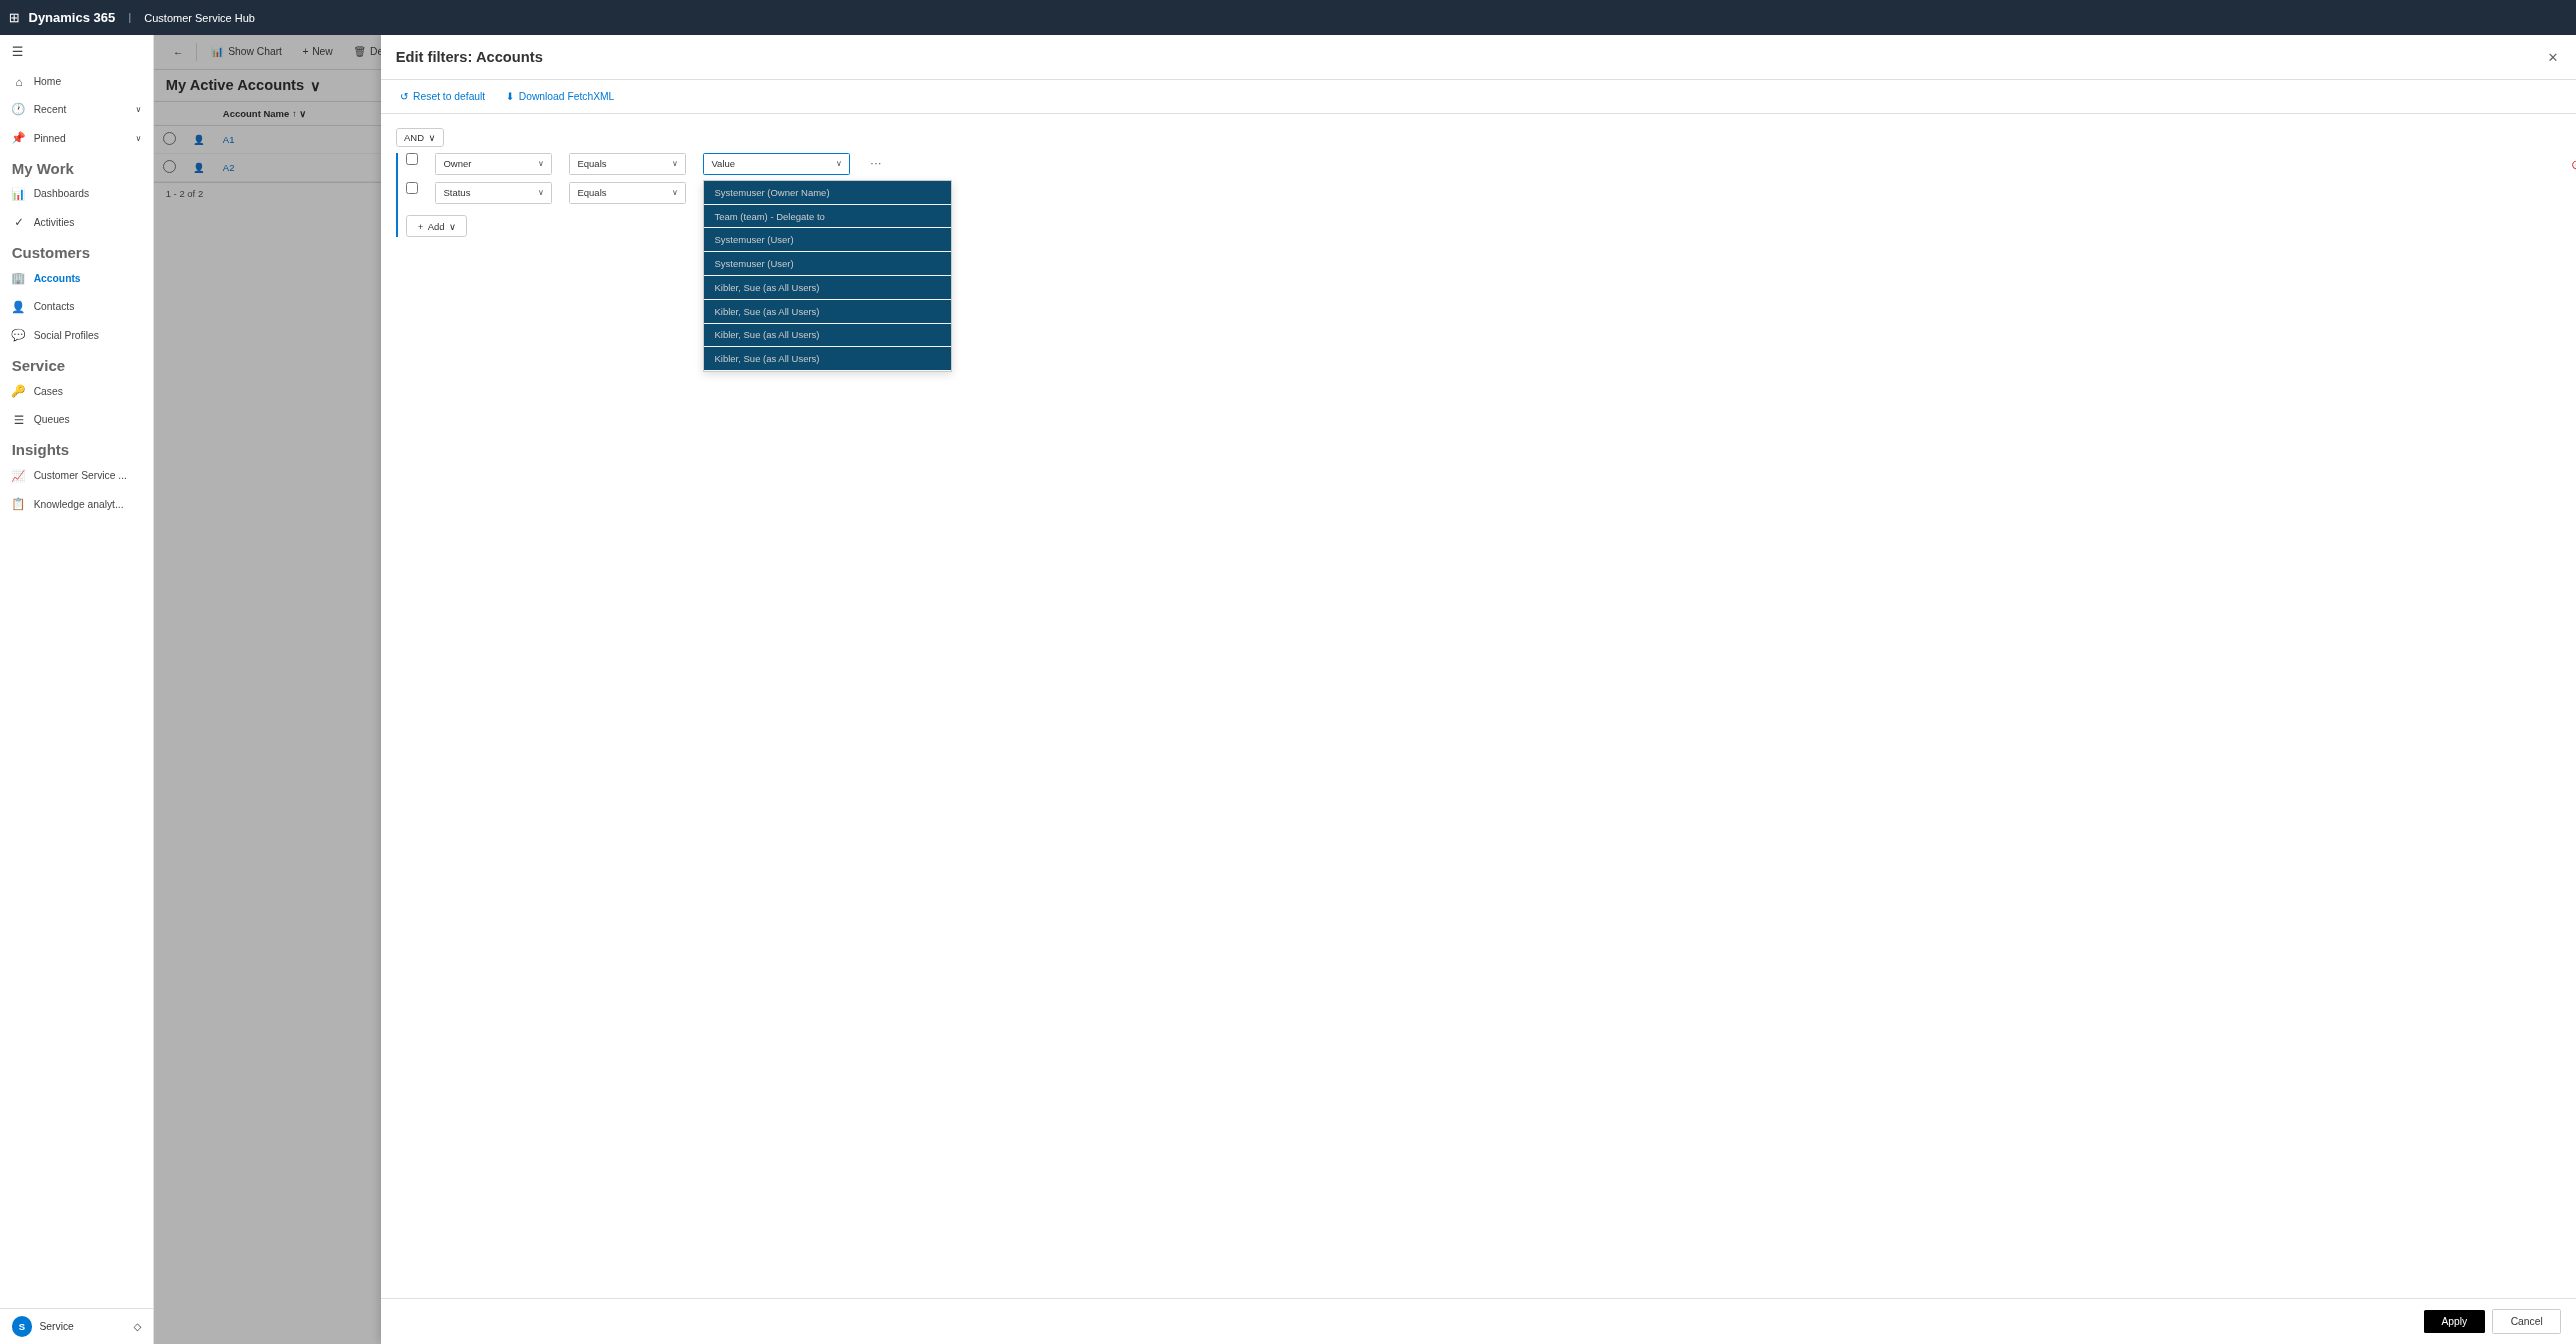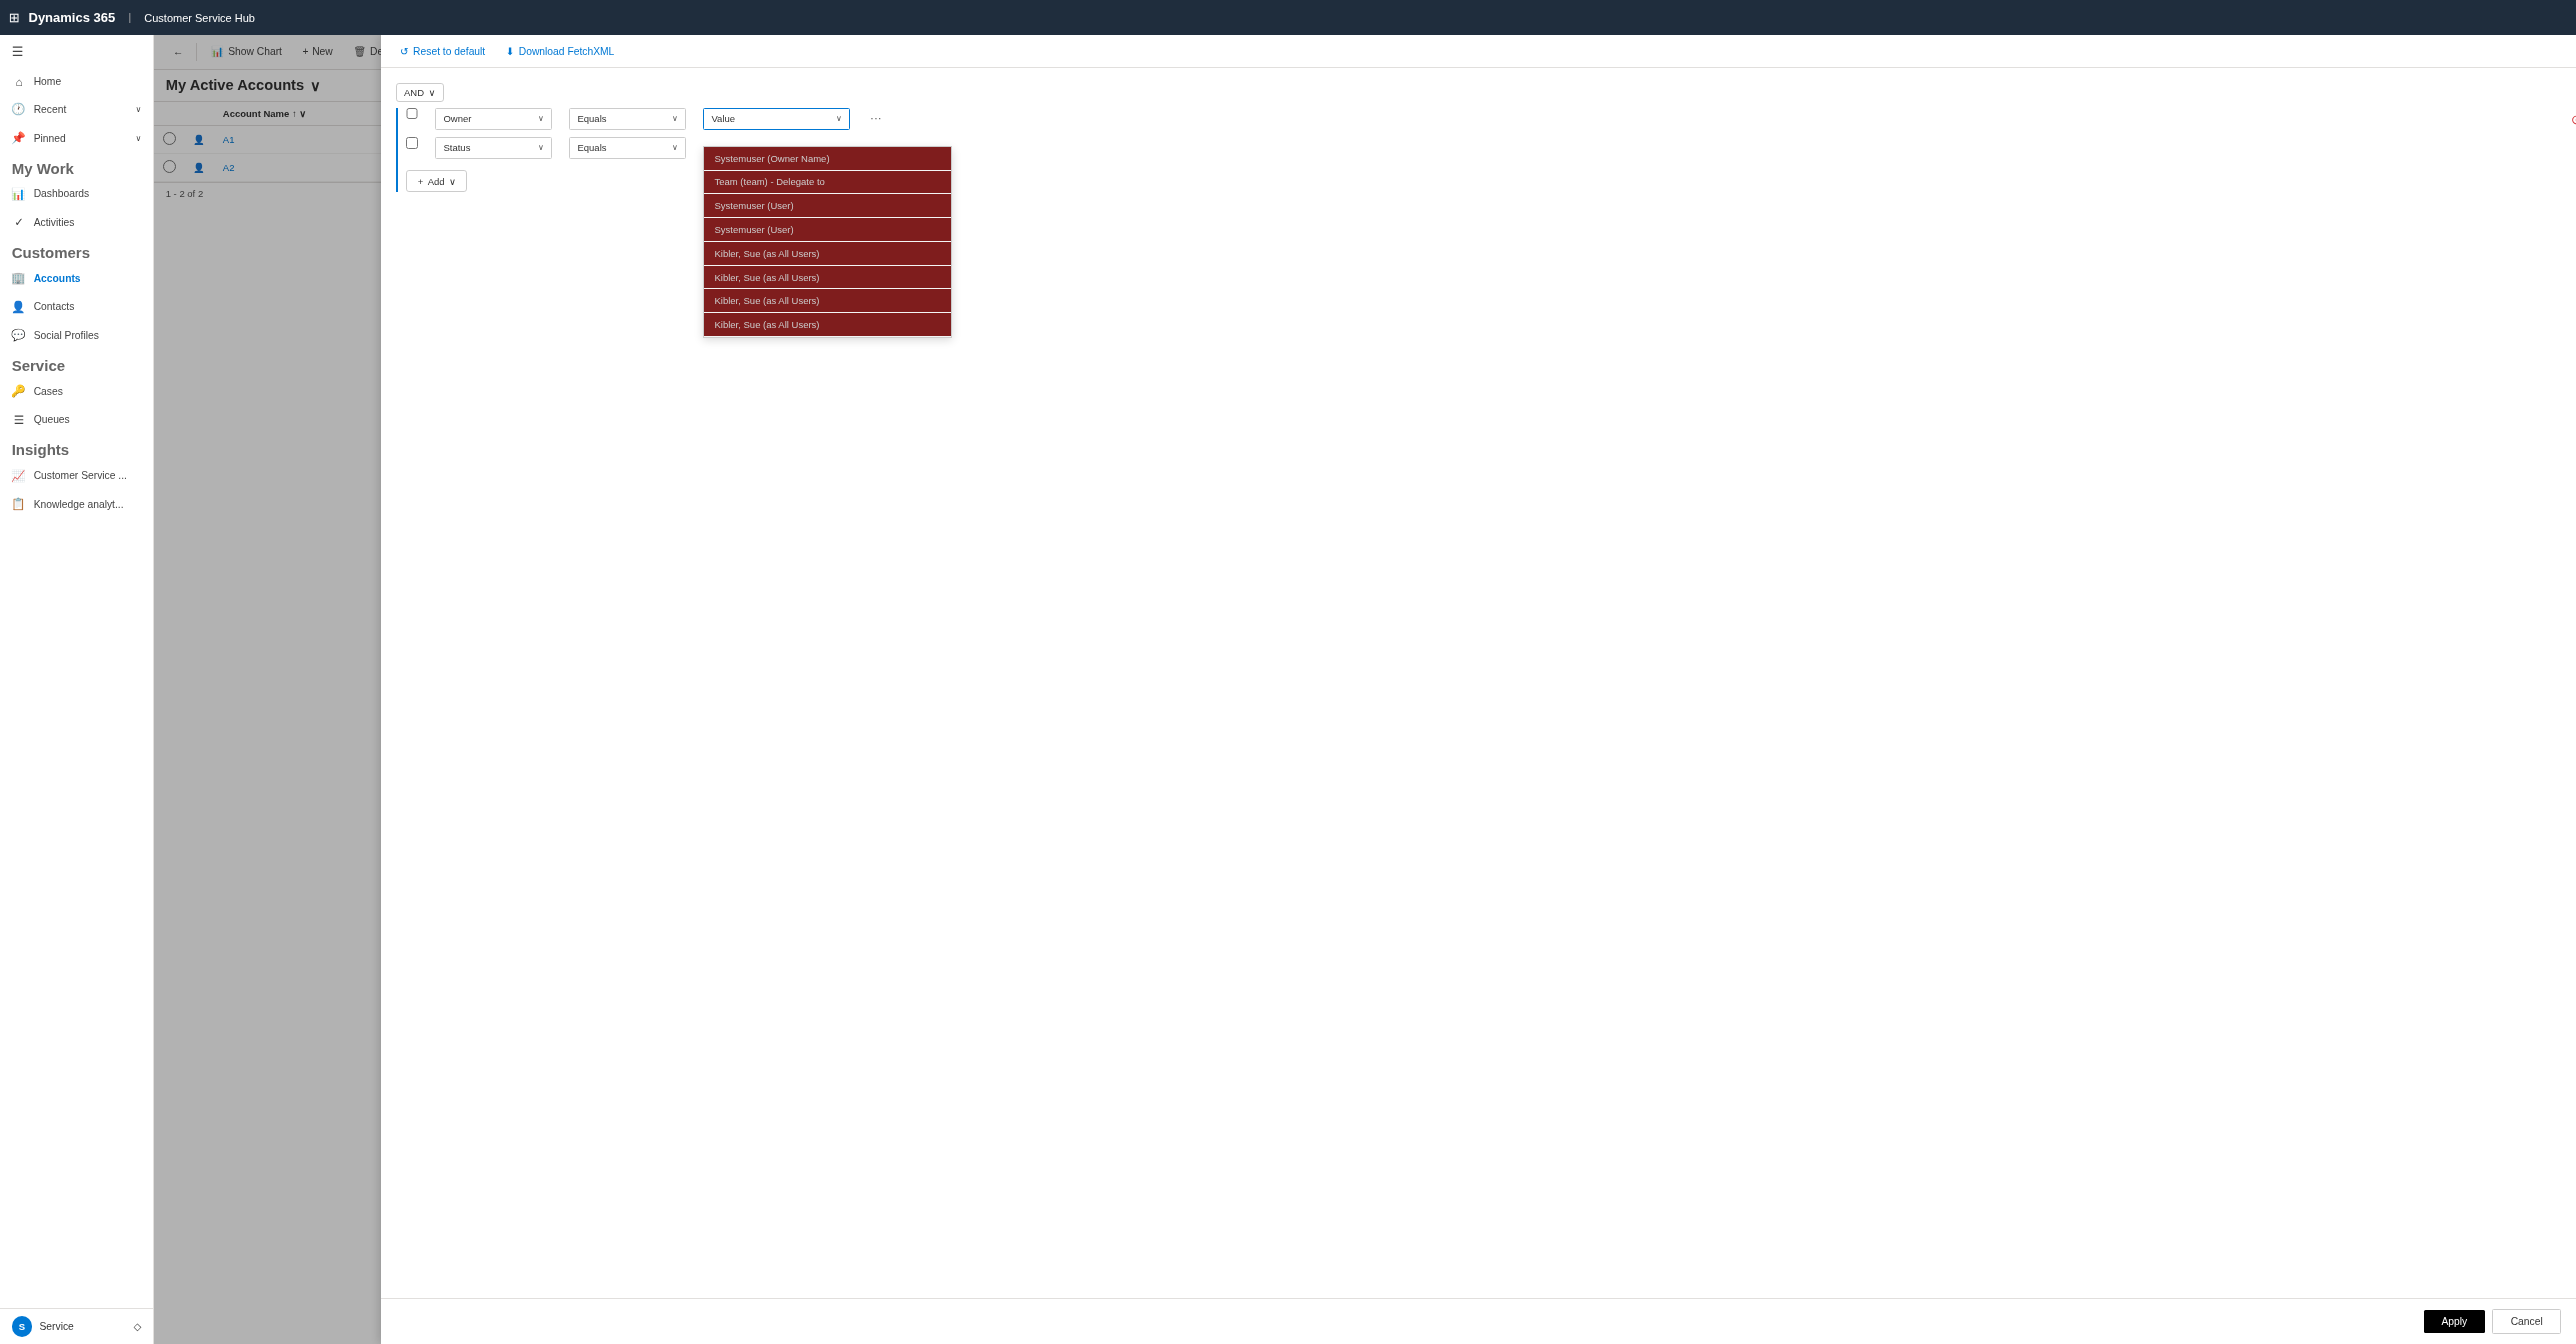--- a/index.html
+++ b/index.html
@@ -125,22 +125,22 @@
     .filter-row-error { position: absolute; right: -20.5px; top: 50%; transform: translateY(-50%); }
     .error-icon { color: #d13438; font-size: 13px; }
     .add-btn {
       display: inline-flex; align-items: center; gap: 4.4px; border: 0.7px solid #ccc;
       border-radius: 2.9px; padding: 4.4px 10.3px; font-size: 9.5px; cursor: pointer;
       background: #fff; margin-top: 4.4px; width: fit-content;
     }
 
     
     .value-dropdown {
-      position: absolute; top: 38px; left: 0; right: 0;
-      background: #7f1d1d; border: 0.7px solid #ccc; box-shadow: 0 2.9px 8.8px rgba(0,0,0,0.15);
+      position: absolute; top: 27px; left: 0; right: 0;
+      background: #0c4a6e; border: 0.7px solid #ccc; box-shadow: 0 2.9px 8.8px rgba(0,0,0,0.15);
       z-index: 1100; min-width: 249px;
     }
     .value-dropdown-item {
       padding: 5.9px 10.3px; font-size: 9.5px; cursor: pointer; color: #ccc;
       border-bottom: 0.7px solid #f5f5f5;
     }
     .value-select-container { position: relative; }
 
     
     .modal-footer {
@@ -291,20 +291,24 @@
       </tbody>
     </table>
     <div class="table-footer">1 - 2 of 2</div>
   </div>
 </div>
 
 <div class="modal-overlay">
   <div class="modal-left-spacer"></div>
   <div class="modal-panel">
 
+    <div class="modal-header">
+      <span class="modal-title">Edit filters: Accounts</span>
+      <button class="modal-close">✕</button>
+    </div>
 
     <div class="modal-actions-bar">
       <button class="modal-action-btn">
         <span>↺</span>
         <span>Reset to default</span>
       </button>
       <button class="modal-action-btn">
         <span>⬇</span>
         <span>Download FetchXML</span>
       </button>

